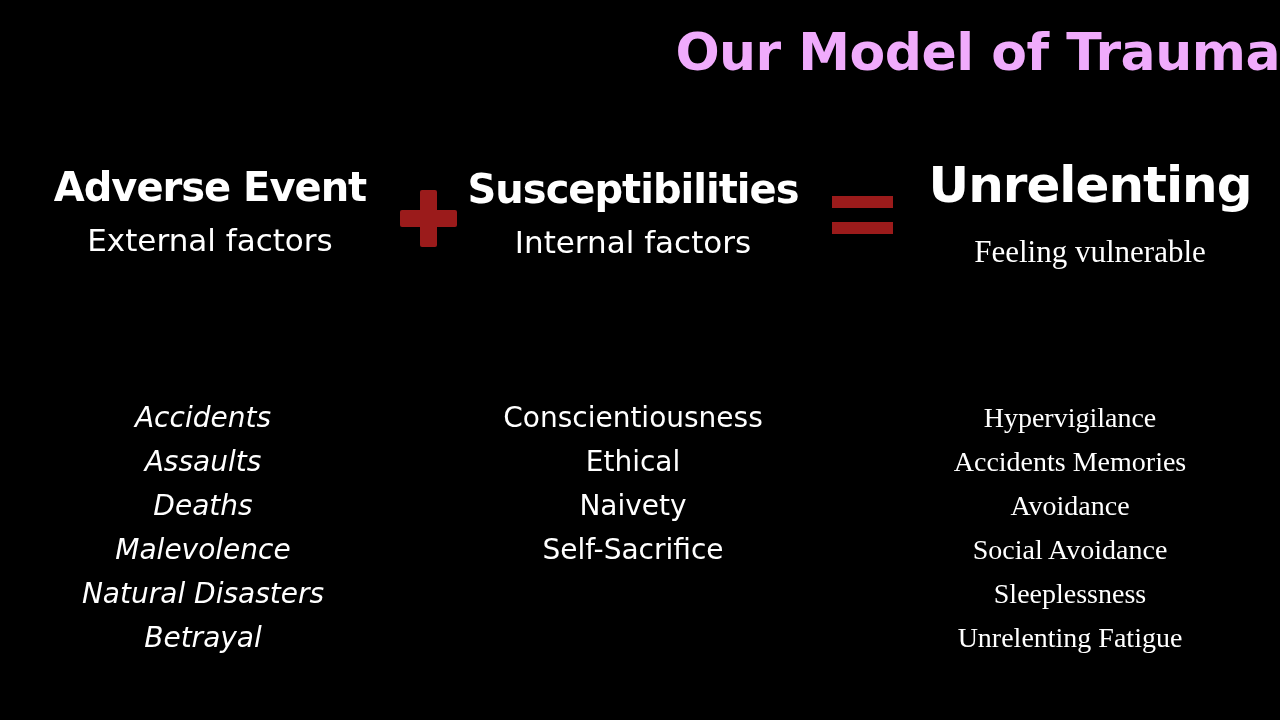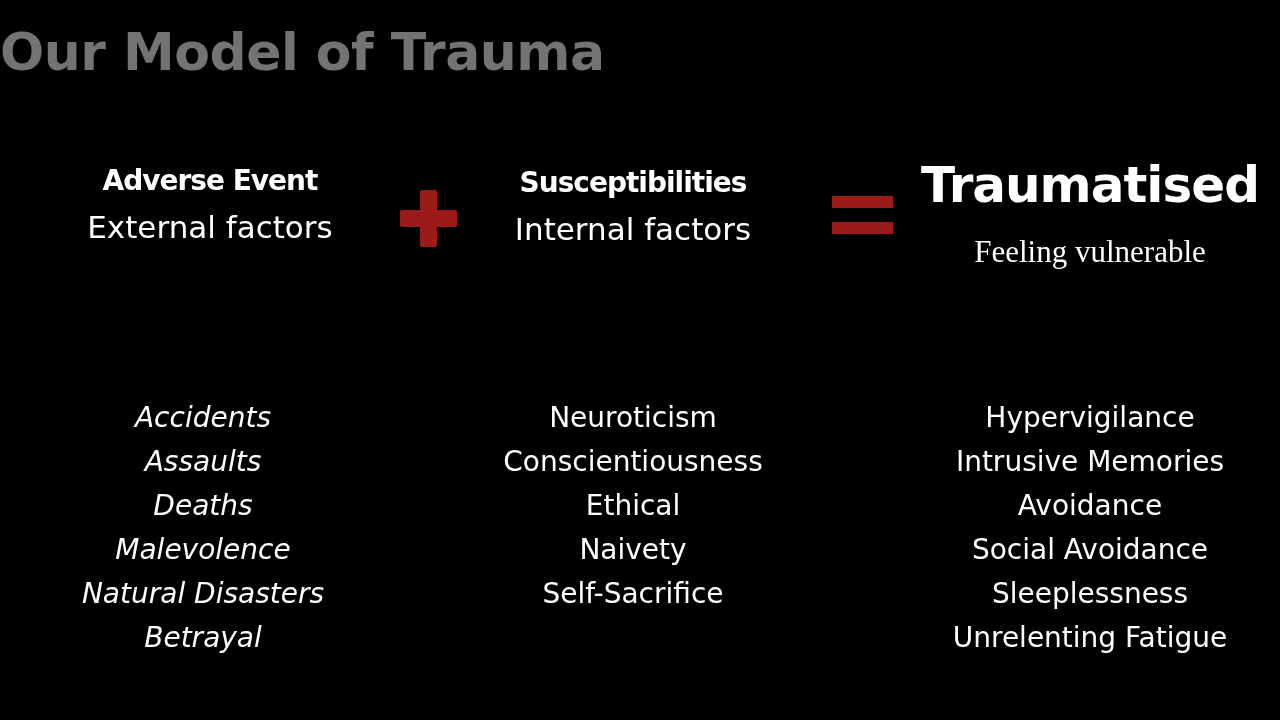--- a/index.html
+++ b/index.html
@@ -1,19 +1,19 @@
 <!DOCTYPE html>
 <html><head>
 <meta charset="utf-8">
 <style>
   html, body { margin: 0; padding: 0; background: #000; }
   body { width: 1280px; height: 720px; position: relative; overflow: hidden; color: #fff; font-family: "Liberation Sans", sans-serif; }
-  .title { position: absolute; left: 0; top: 22px; width: 1280px; text-align: left; font-family: "DejaVu Sans", sans-serif; font-weight: bold; font-size: 52px; color: #737373; letter-spacing: -0.5px; }
+  .title { position: absolute; left: 0; top: 22px; width: 1280px; text-align: right; font-family: "DejaVu Sans", sans-serif; font-weight: bold; font-size: 52px; color: #f0abfc; letter-spacing: -0.5px; }
   .col { position: absolute; text-align: center; }
-  .head { font-family: "DejaVu Sans", sans-serif; font-weight: bold; font-size: 28px; letter-spacing: -1px; white-space: nowrap; }
+  .head { font-family: "DejaVu Sans", sans-serif; font-weight: bold; font-size: 40px; letter-spacing: -1px; white-space: nowrap; }
   .sub { font-family: "DejaVu Sans", sans-serif; font-size: 31px; margin-top: 12px; white-space: nowrap; }
   .list { position: absolute; top: 396px; text-align: center; font-family: "DejaVu Sans", sans-serif; font-size: 28px; line-height: 44px; }
   .list div { white-space: nowrap; }
   .plus { position: absolute; left: 400px; top: 190px; width: 57px; height: 57px; }
   .plus .h { position: absolute; left: 0; top: 20px; width: 57px; height: 17px; background: #9b1b1b; border-radius: 2px; }
   .plus .v { position: absolute; left: 20px; top: 0; width: 17px; height: 57px; background: #9b1b1b; border-radius: 2px; }
   .eq { position: absolute; left: 832px; top: 196px; width: 61px; height: 40px; }
   .eq .bar { position: absolute; left: 0; width: 61px; height: 12px; background: #9b1b1b; }
 </style>
 </head>
@@ -35,41 +35,40 @@
   <div class="head">Susceptibilities</div>
   <div class="sub">Internal factors</div>
 </div>
 
 <div class="eq">
   <div class="bar" style="top:0;"></div>
   <div class="bar" style="top:26px;"></div>
 </div>
 
 <div class="col" style="left:910px; width:360px; top:156px;">
-  <div class="head" style="font-size:50px;">Traumatised</div>
+  <div class="head" style="font-size:50px;">Unrelenting</div>
   <div class="sub" style="margin-top:20px;font-family:Liberation Serif, serif;">Feeling vulnerable</div>
 </div>
 
 <div class="list" style="left:23px; width:360px;font-style:italic;">
   <div>Accidents</div>
   <div>Assaults</div>
   <div>Deaths</div>
   <div>Malevolence</div>
   <div>Natural Disasters</div>
   <div>Betrayal</div>
 </div>
 
 <div class="list" style="left:453px; width:360px;">
-  <div>Neuroticism</div>
   <div>Conscientiousness</div>
   <div>Ethical</div>
   <div>Naivety</div>
   <div>Self-Sacrifice</div>
 </div>
 
-<div class="list" style="left:910px; width:360px;">
+<div class="list" style="left:890px; width:360px;font-family:Liberation Serif, serif;">
   <div>Hypervigilance</div>
-  <div>Intrusive Memories</div>
+  <div>Accidents Memories</div>
   <div>Avoidance</div>
   <div>Social Avoidance</div>
   <div>Sleeplessness</div>
   <div>Unrelenting Fatigue</div>
 </div>
 
 </body></html>

